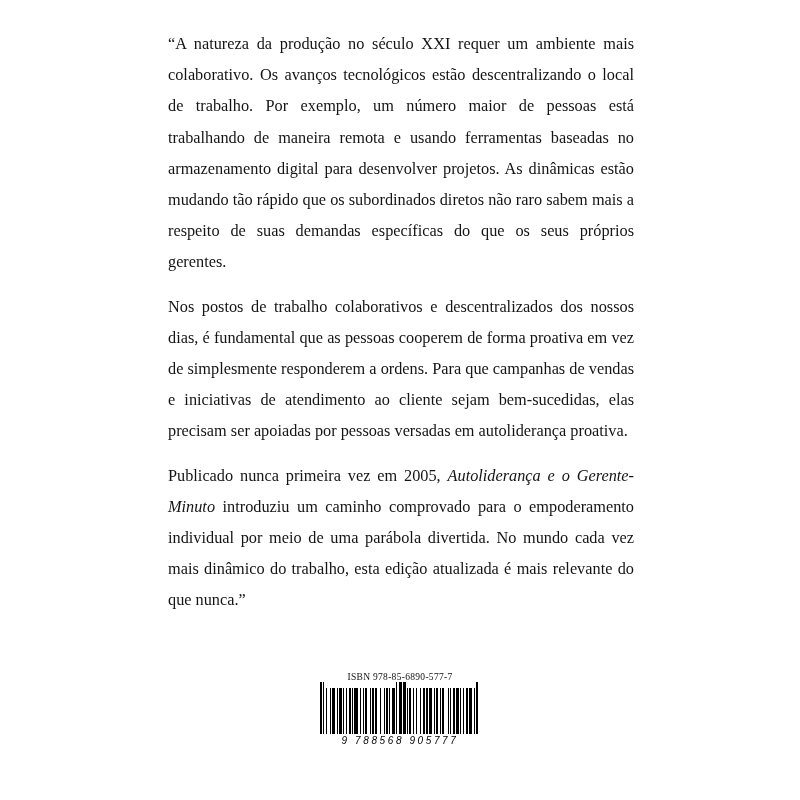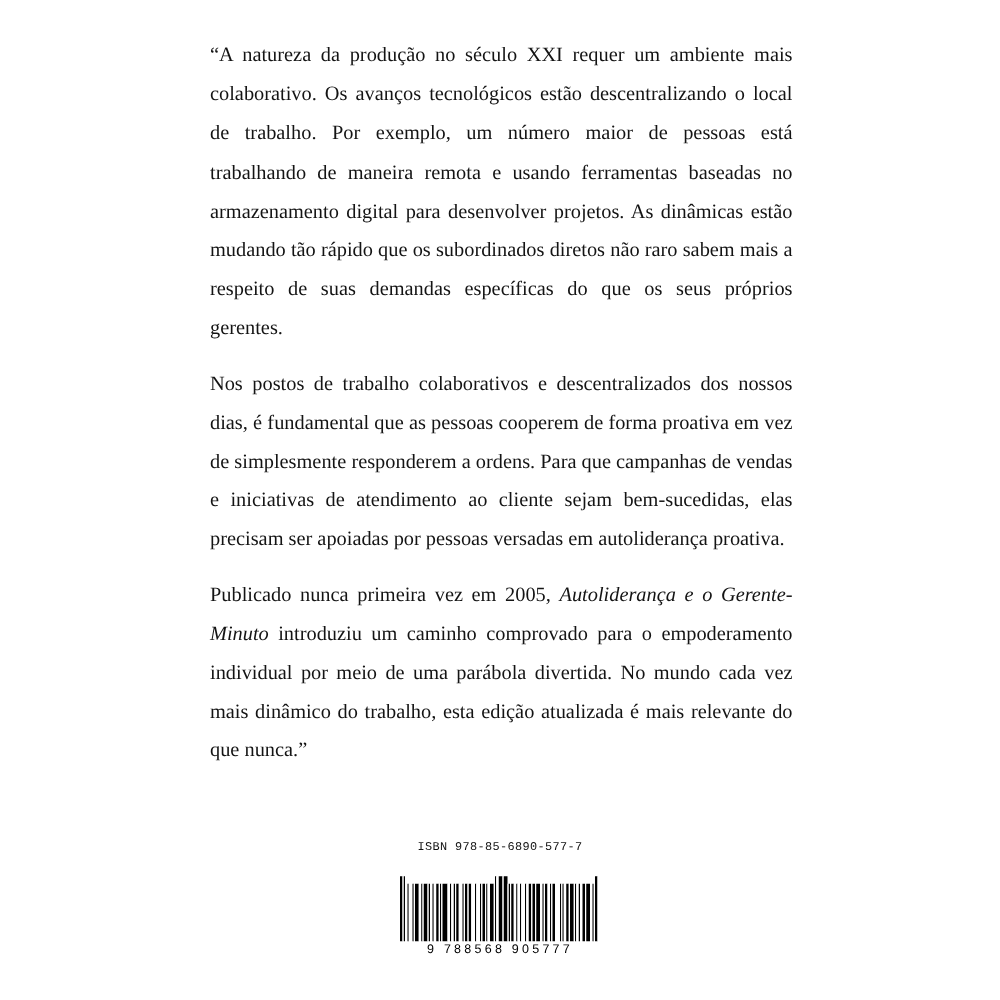--- a/index.html
+++ b/index.html
@@ -43,29 +43,30 @@
     font-style: italic;
   }
   .barcode-area {
     position: absolute;
     left: 0;
     top: 672px;
     width: 800px;
     text-align: center;
   }
   .isbn-text {
-    font-family: Liberation Mono, monospace;
+    font-family: Liberation Serif, serif;
     font-size: 9.5px;
     letter-spacing: 0.3px;
     color: #111111;
-    margin-bottom: 18px;
+    margin-bottom: 0;
   }
   .barcode-wrap {
     display: inline-block;
     position: relative;
+    font-style: italic;
   }
   .barcode {
     display: flex;
     align-items: flex-end;
     height: 52px;
     background: #ffffff;
     padding: 0;
   }
   .bar {
     background: #000000;

